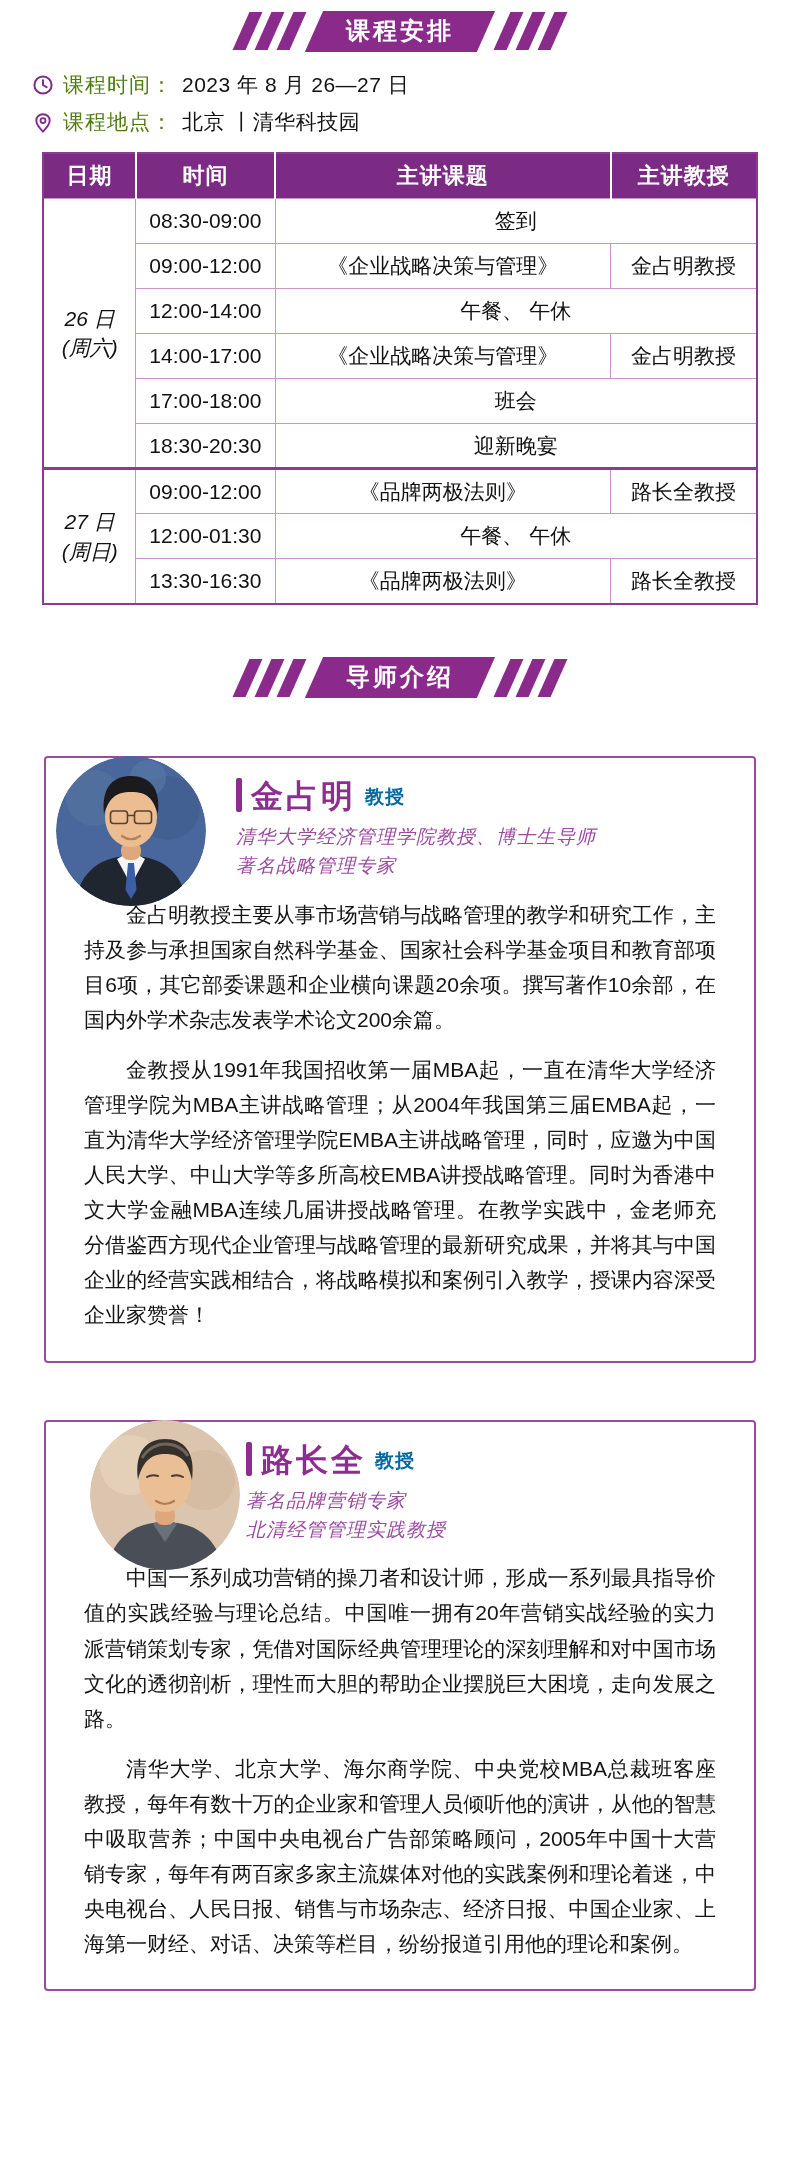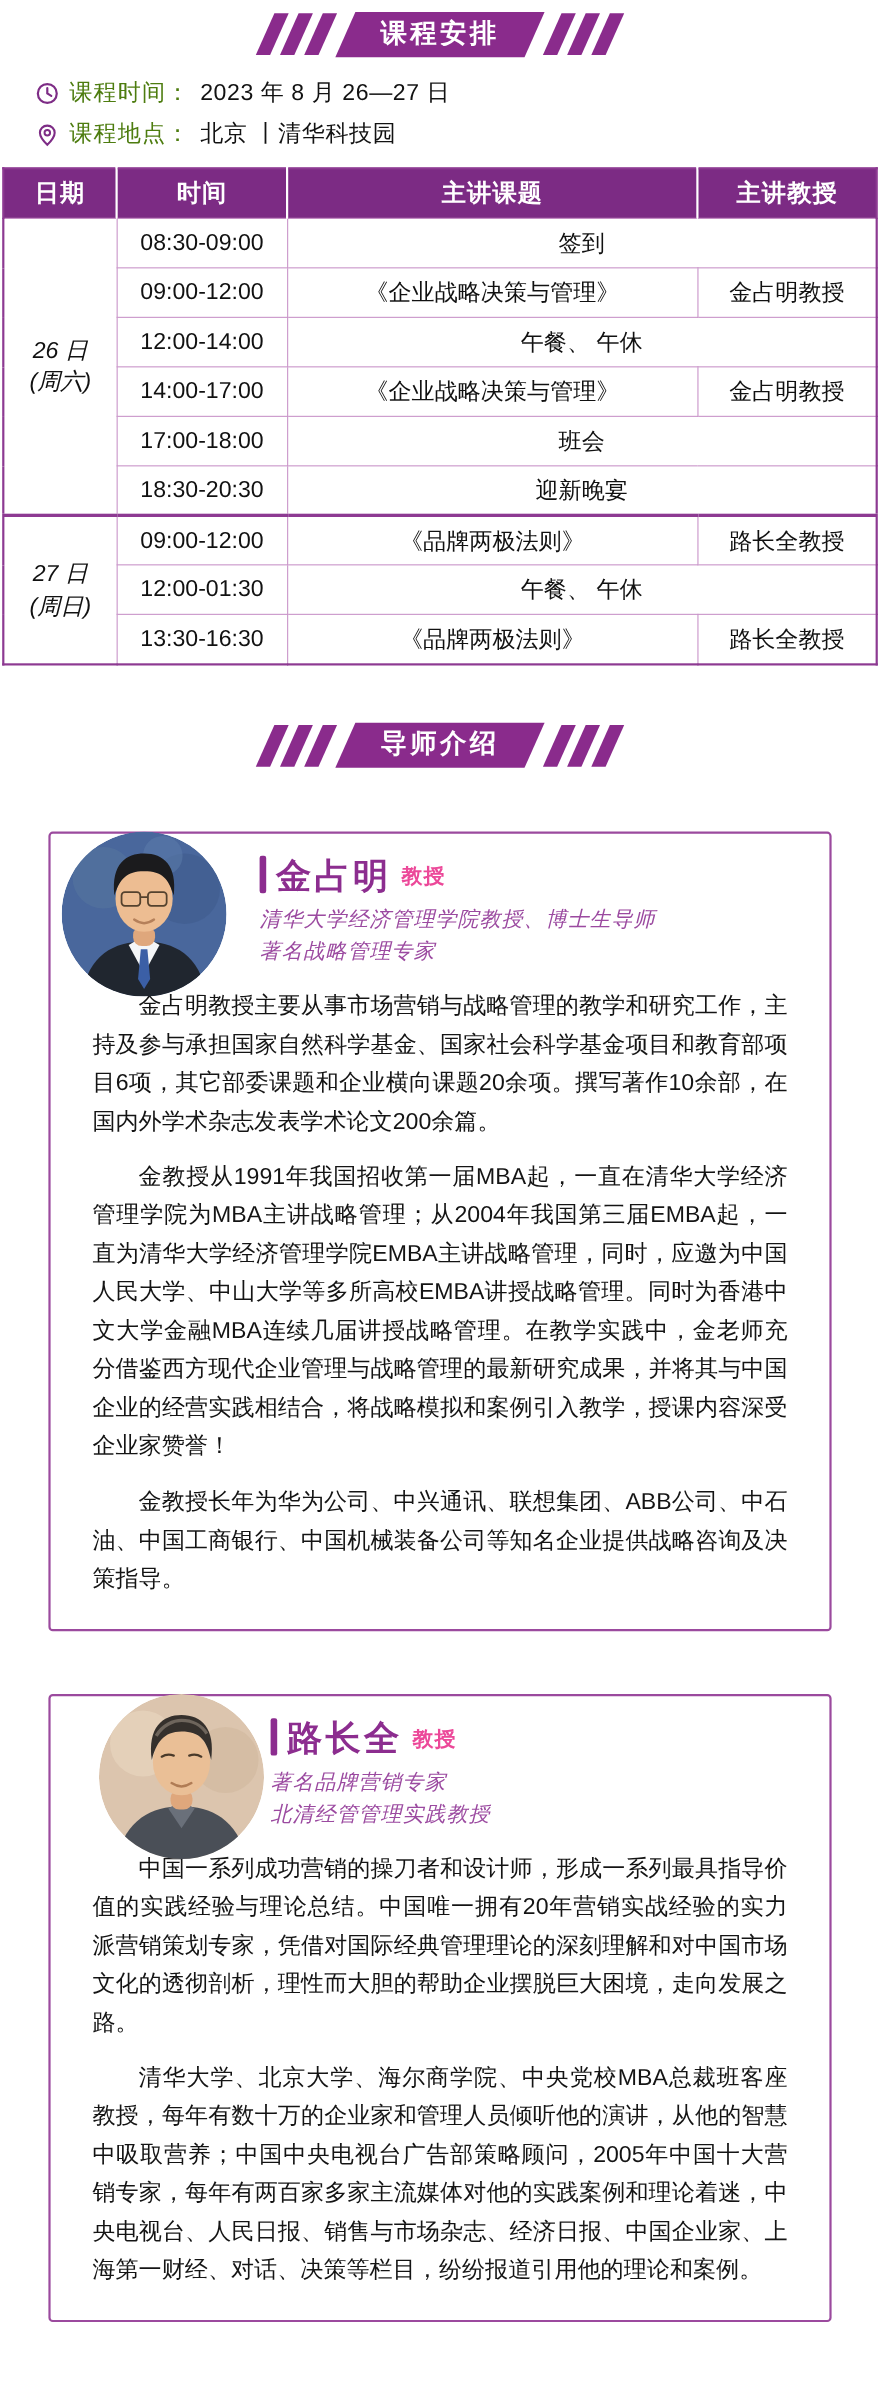--- a/index.html
+++ b/index.html
@@ -26,21 +26,21 @@
 
   
   .info-block { margin:18px 0 0 32px; }
   .info-line { display:flex; align-items:center; gap:9px; margin-bottom:7px; font-size:21px; line-height:1.45; }
   .info-icon { width:22px; height:22px; flex:0 0 22px; display:block; }
   .info-label { color:#4d7c0f; font-weight:normal; letter-spacing:1px; }
   .info-value { color:#121212; font-weight:500; letter-spacing:0.5px; }
 
   
   table.schedule {
-    width:796px; margin:14px auto 0; border-collapse:collapse; table-layout:fixed;
+    width:716px; margin:14px auto 0; border-collapse:collapse; table-layout:fixed;
     text-align:center; border:2px solid #8d3a92;
   }
   .schedule th {
     background:#7c2b84; color:#ffffff; font-size:22px; font-weight:bold;
     height:46px; border-right:2px solid #ffffff; letter-spacing:1px;
   }
   .schedule th:last-child { border-right:none; }
   .schedule td {
     border:1.5px solid #c994c9; font-size:21px; height:45px;
     padding:4px 0; background:#ffffff; color:#111111;
@@ -61,21 +61,21 @@
   .avatar svg { display:block; width:150px; height:150px; }
   .card {
     margin-top:57px; border:2px solid #9b4a9e; border-radius:4px;
     padding:14px 38px 28px 38px; background:#ffffff;
   }
   .mentor-head { margin-left:152px; min-height:100px; padding-top:6px; }
   .mentor-2 .mentor-head { margin-left:162px; }
   .name-row { display:flex; align-items:flex-end; gap:9px; }
   .name-bar { width:6px; height:34px; background:#8c2d8f; border-radius:2px; }
   .mentor-name { font-size:32px; font-weight:bold; color:#8c2d8f; letter-spacing:3px; line-height:1; }
-  .mentor-suffix { font-size:19px; font-weight:bold; color:#ec4899; padding-bottom:2px; letter-spacing:1px; }
+  .mentor-suffix { font-size:19px; font-weight:bold; color:#0369a1; padding-bottom:2px; letter-spacing:1px; }
   .mentor-titles {
     margin-top:10px; font-family:"Liberation Serif", serif; font-style:italic;
     color:#9b4aa0; font-size:19px; line-height:1.55; letter-spacing:1px;
   }
   .mentor-paras { margin-top:16px; }
   .mentor-paras p {
     font-size:21px; line-height:1.67; text-align:justify; text-indent:2em;
     color:#141414; margin-bottom:15px;
   }
   .mentor-paras p:last-child { margin-bottom:0; }
@@ -234,21 +234,20 @@
           <span class="mentor-suffix">教授</span>
         </div>
         <div class="mentor-titles">
           <div>清华大学经济管理学院教授、博士生导师</div>
           <div>著名战略管理专家</div>
         </div>
       </div>
       <div class="mentor-paras">
         <p>金占明教授主要从事市场营销与战略管理的教学和研究工作，主持及参与承担国家自然科学基金、国家社会科学基金项目和教育部项目6项，其它部委课题和企业横向课题20余项。撰写著作10余部，在国内外学术杂志发表学术论文200余篇。</p>
         <p>金教授从1991年我国招收第一届MBA起，一直在清华大学经济管理学院为MBA主讲战略管理；从2004年我国第三届EMBA起，一直为清华大学经济管理学院EMBA主讲战略管理，同时，应邀为中国人民大学、中山大学等多所高校EMBA讲授战略管理。同时为香港中文大学金融MBA连续几届讲授战略管理。在教学实践中，金老师充分借鉴西方现代企业管理与战略管理的最新研究成果，并将其与中国企业的经营实践相结合，将战略模拟和案例引入教学，授课内容深受企业家赞誉！</p>
-        <p>金教授长年为华为公司、中兴通讯、联想集团、ABB公司、中石油、中国工商银行、中国机械装备公司等知名企业提供战略咨询及决策指导。</p>
       </div>
     </div>
   </section>
 
   <section class="mentor mentor-2">
     <div class="avatar">
       <svg viewBox="0 0 150 150">
         <circle cx="75" cy="75" r="75" fill="#dcc5ae"></circle>
         <circle cx="40" cy="45" r="30" fill="#e7d4be" opacity="0.7"></circle>
         <circle cx="115" cy="60" r="30" fill="#d2b99f" opacity="0.7"></circle>

